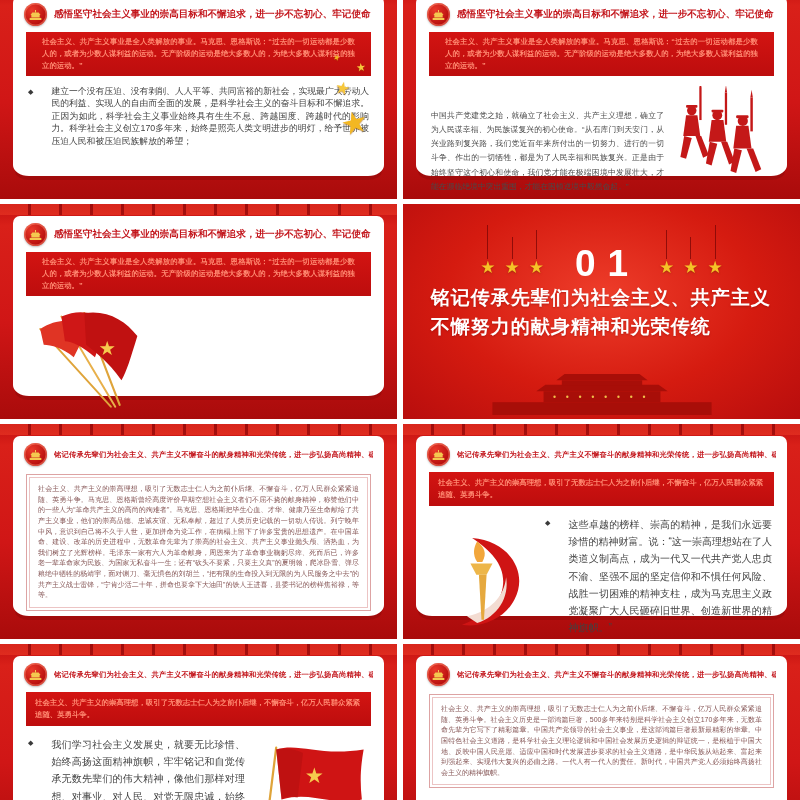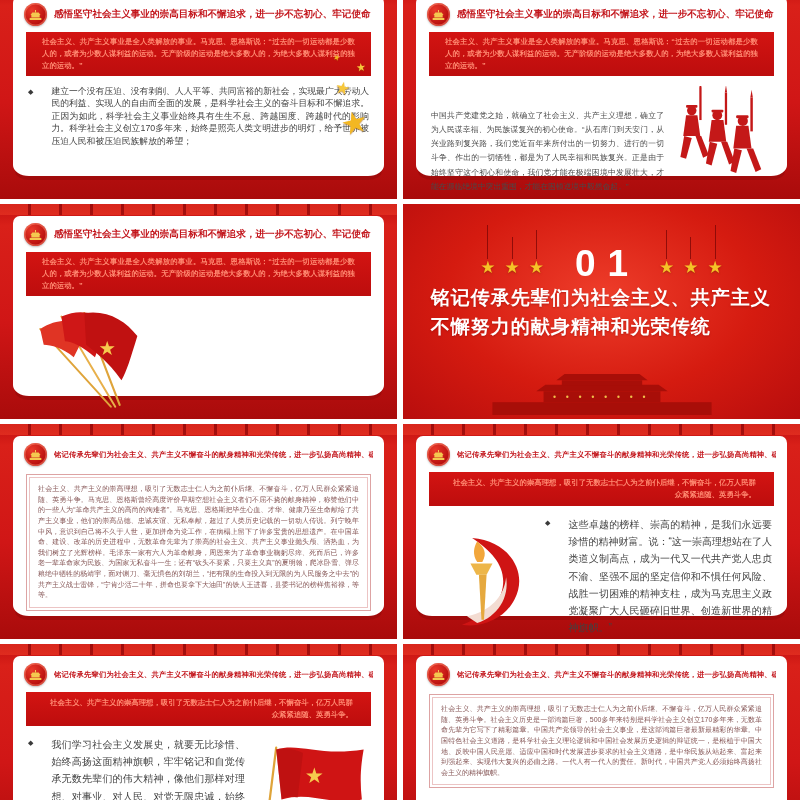--- a/index.html
+++ b/index.html
@@ -37,21 +37,21 @@
   }
   .hdr-title{color:#c3161c;font-weight:bold;white-space:nowrap;overflow:hidden;}
   .hdr-a .hdr-title{font-size:9.6px;}
   .hdr-b .hdr-title{font-size:7.3px;letter-spacing:.2px;}
   
   .banner{
     margin:3px 13px 4px;background:linear-gradient(180deg,#d31412,#bd0d0d);
     color:#ff8a72;font-size:7.4px;line-height:1.62;padding:4px 16px;
     text-align:justify;font-weight:bold;
   }
-  .banner.center{text-align:right;padding:5px 18px;}
+  .banner.center{text-align:left;padding:5px 9px;}
   
   .bullets{padding:5px 15px 0;}
   .bullet{display:flex;gap:18px;margin-bottom:3px;}
   .bmark{color:#3a3a3a;font-size:7px;line-height:1.9;}
   .btext{flex:1;font-size:8.8px;line-height:1.42;color:#424242;text-align:justify;}
   .btext.loose{font-size:10px;line-height:1.72;}
   .body-row{display:flex;gap:8px;padding:6px 15px 0;align-items:flex-end;}
   .para{flex:1;font-size:7.8px;line-height:1.82;color:#4a4a4a;text-align:justify;}
   .illu{flex:0 0 auto;}
   

